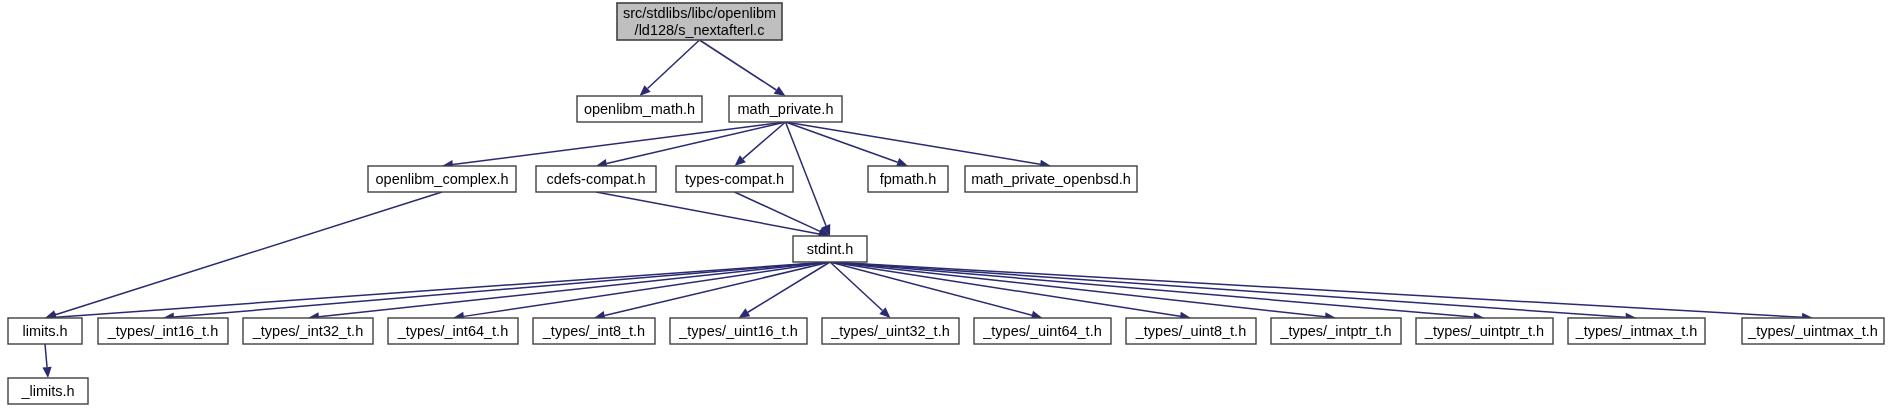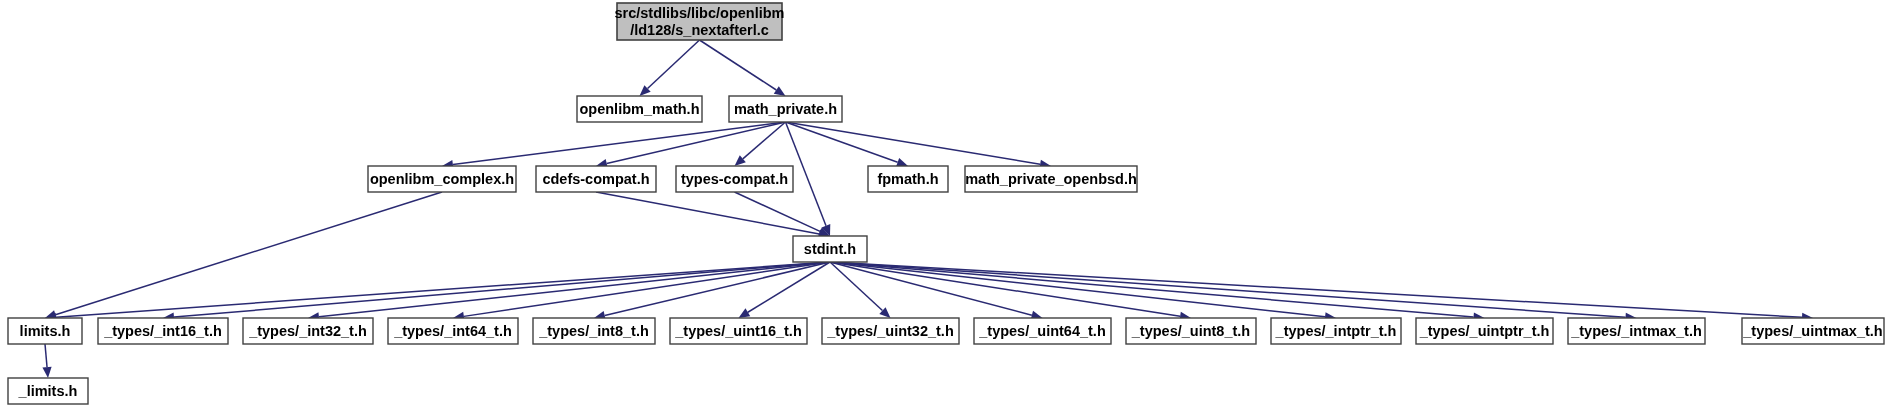--- a/index.html
+++ b/index.html
@@ -7,21 +7,20 @@
     padding: 0;
     background: #ffffff;
   }
   #graph-root {
     position: relative;
     width: 1891px;
     height: 416px;
     background: #ffffff;
     font-family: "Liberation Sans", sans-serif;
     overflow: hidden;
-    font-weight: bold;
   }
   #graph-svg {
     position: absolute;
     left: 0;
     top: 0;
     width: 1891px;
     height: 416px;
     display: block;
   }
   .node-box {

